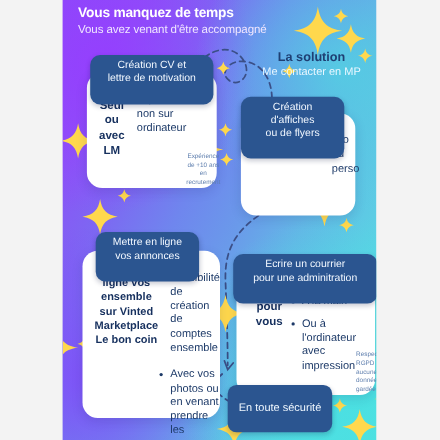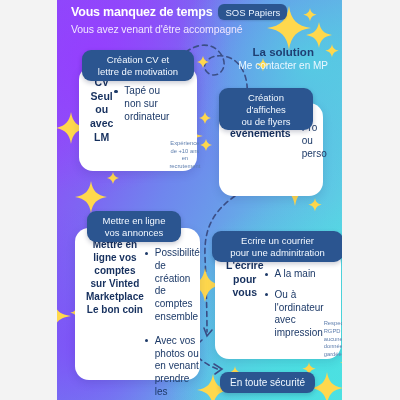--- a/index.html
+++ b/index.html
@@ -65,21 +65,21 @@
 
   
   .card {
     position:absolute; z-index:5;
     background:#ffffff; border-radius:14px;
     box-shadow:0 3px 10px rgba(20,30,90,.13);
   }
   .tab {
     position:absolute; z-index:7;
     background:#2b5590; color:#f2f8ff;
-    border-radius:9px; padding:4px 9px 3px;
+    border-radius:9px; padding:4px 9px 17px;
     font-size:9.5px; line-height:1.24; text-align:center;
     box-shadow:0 2px 5px rgba(10,20,60,.22);
   }
   .card-inner { padding:10px 11px 0; height:100%; display:flex; flex-direction:row; }
   .card-title {
     color:#16305e; font-weight:bold; font-size:10.5px; line-height:1.3;
     text-align:center;
   }
   ul.bullets { list-style:none; margin-top:9px; }
   ul.bullets li {
@@ -103,23 +103,23 @@
   #card3 { left:18px;  top:228px; width:125px; height:152px; }
   #tab3  { left:30px;  top:211px; width:94px; }
   #card4 { left:158px; top:249px; width:126px; height:110px; }
   #tab4  { left:155px; top:231px; width:131px; }
 
   #card3 .card-title { font-size:10px;text-align:center; }
   #card3 ul.bullets li { margin-bottom:11px; }
 
   
   .footer-badge {
-    position:absolute; left:163px; bottom:7px; z-index:7;
+    position:absolute; left:150px; bottom:7px; z-index:7;
     background:#2b5590; color:#f0f8ff; font-size:10px;
-    padding:5px 10px; border-radius:8px; white-space:nowrap;
+    padding:16px 10px; border-radius:8px; white-space:nowrap;
     box-shadow:0 2px 5px rgba(10,20,60,.2);
     text-align:center;
   }
 </style>
 </head>
 <body>
 
 <div id="poster">
 
   <div class="wash a"></div>
@@ -182,21 +182,20 @@
       <path d="M52 236 C52.7 240 54.7 242 58.7 242.7 C54.7 243.4 52.7 245.4 52 249.4 C51.3 245.4 49.3 243.4 45.3 242.7 C49.3 242 51.3 240 52 236 Z"></path>
       <path d="M206 58 C206.7 62 208.7 64 212.7 64.7 C208.7 65.4 206.7 67.4 206 71.4 C205.3 67.4 203.3 65.4 199.3 64.7 C203.3 64 205.3 62 206 58 Z"></path>
       <path d="M186 330 C186.7 334 188.7 336 192.7 336.7 C188.7 337.4 186.7 339.4 186 343.4 C185.3 339.4 183.3 337.4 179.3 336.7 C183.3 336 185.3 334 186 330 Z"></path>
       <path d="M228 324 C229.6 334 234 338.4 244 340 C234 341.6 229.6 346 228 356 C226.4 346 222 341.6 212 340 C222 338.4 226.4 334 228 324 Z"></path>
     </g>
   </svg>
 
   <div class="header">
     <div class="hline1">
       <span class="h-strong">Vous manquez de temps</span>
-      <span class="badge-sos">SOS Papiers</span>
     </div>
     <div class="hline2">Vous avez venant d'être accompagné</div>
   </div>
 
   <div class="solution">
     <div class="sol-title">La solution</div>
     <div class="sol-sub">Me contacter en MP</div>
   </div>
 
   <div class="tab" id="tab1">
@@ -236,21 +235,21 @@
   </div>
 
   <div class="tab" id="tab3">
     <div>Mettre en ligne</div>
     <div>vos annonces</div>
   </div>
   <div class="card" id="card3">
     <div class="card-inner">
       <div class="card-title">
         <div>Mettre en ligne vos</div>
-        <div>comptes sur Vinted</div>
+        <div>ensemble sur Vinted</div>
         <div>Marketplace</div>
         <div>Le bon coin</div>
       </div>
       <ul class="bullets">
         <li>Possibilité de création de comptes ensemble</li>
         <li>Avec vos photos ou en venant prendre les photos</li>
       </ul>
     </div>
   </div>
 

